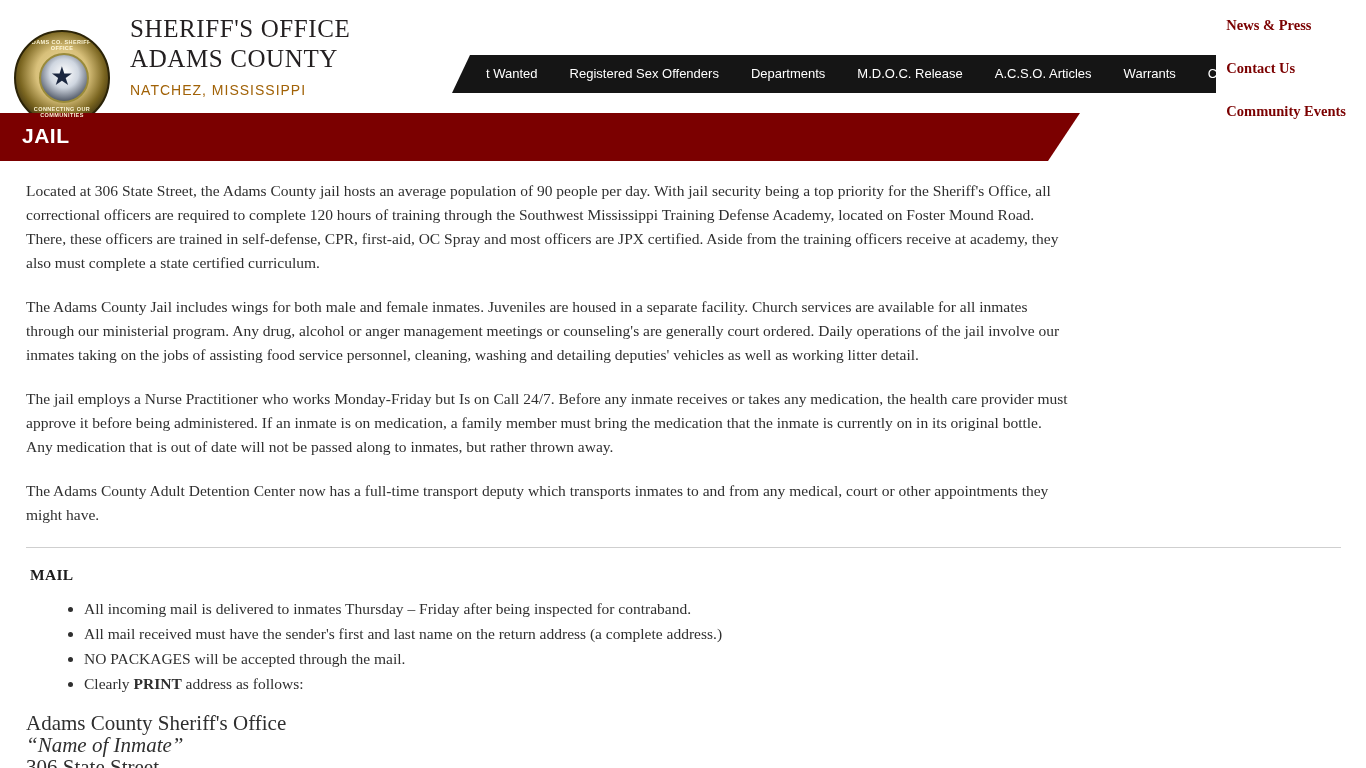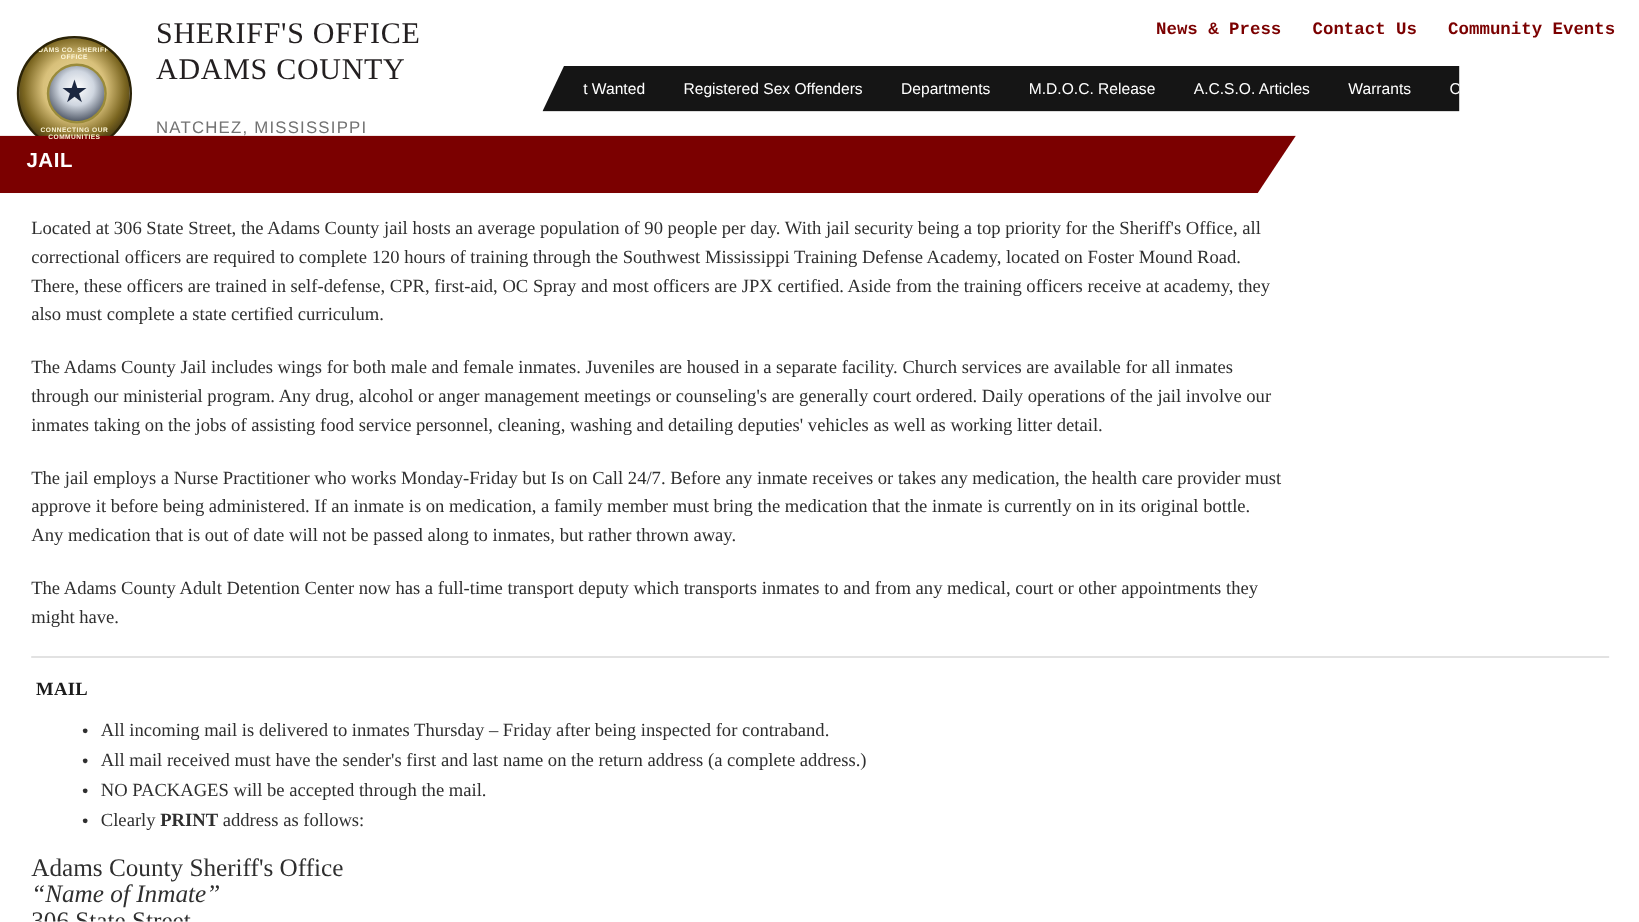--- a/index.html
+++ b/index.html
@@ -73,34 +73,35 @@
     font-size: 25px;
     line-height: 30px;
     color: #231f20;
     letter-spacing: 0.6px;
     font-weight: normal;
   }
   .site-sub {
     font-family: "Liberation Sans", sans-serif;
     font-size: 14px;
     letter-spacing: 1px;
-    color: #737373;
-    margin-top: 24px;
+    color: #a16207;
+    margin-top: 8px;
   }
 
   
   .top-links {
     position: absolute;
     right: 20px; top: 17px;
     display: flex;
     gap: 26px;
-    font-family: Liberation Mono, monospace;
+    font-family: Liberation Serif, serif;
     font-size: 14.5px;
     font-weight: bold;
     color: #7a0b0b;
+    flex-direction: column;
   }
   .top-links a {
     color: #7b0000;
     text-decoration: none;
     white-space: nowrap;
   }
 
   
   .navbar {
     position: absolute;
@@ -154,21 +155,21 @@
     width: 1080px; height: 48px;
     background: #7b0000;
     clip-path: polygon(0 0, 1080px 0, 1048px 48px, 0 48px);
   }
   .pagetitle-text {
     position: absolute;
     left: 22px; top: 11px;
     color: #ffffff;
     font-family: "Liberation Sans", sans-serif;
     font-weight: bold;
-    font-size: 17px;
+    font-size: 21px;
     letter-spacing: 0.5px;
   }
 
   
   .content {
     padding: 18px 20px 0 26px;
     width: 1088px;
   }
   .content p {
     margin: 0 0 20px 0;

